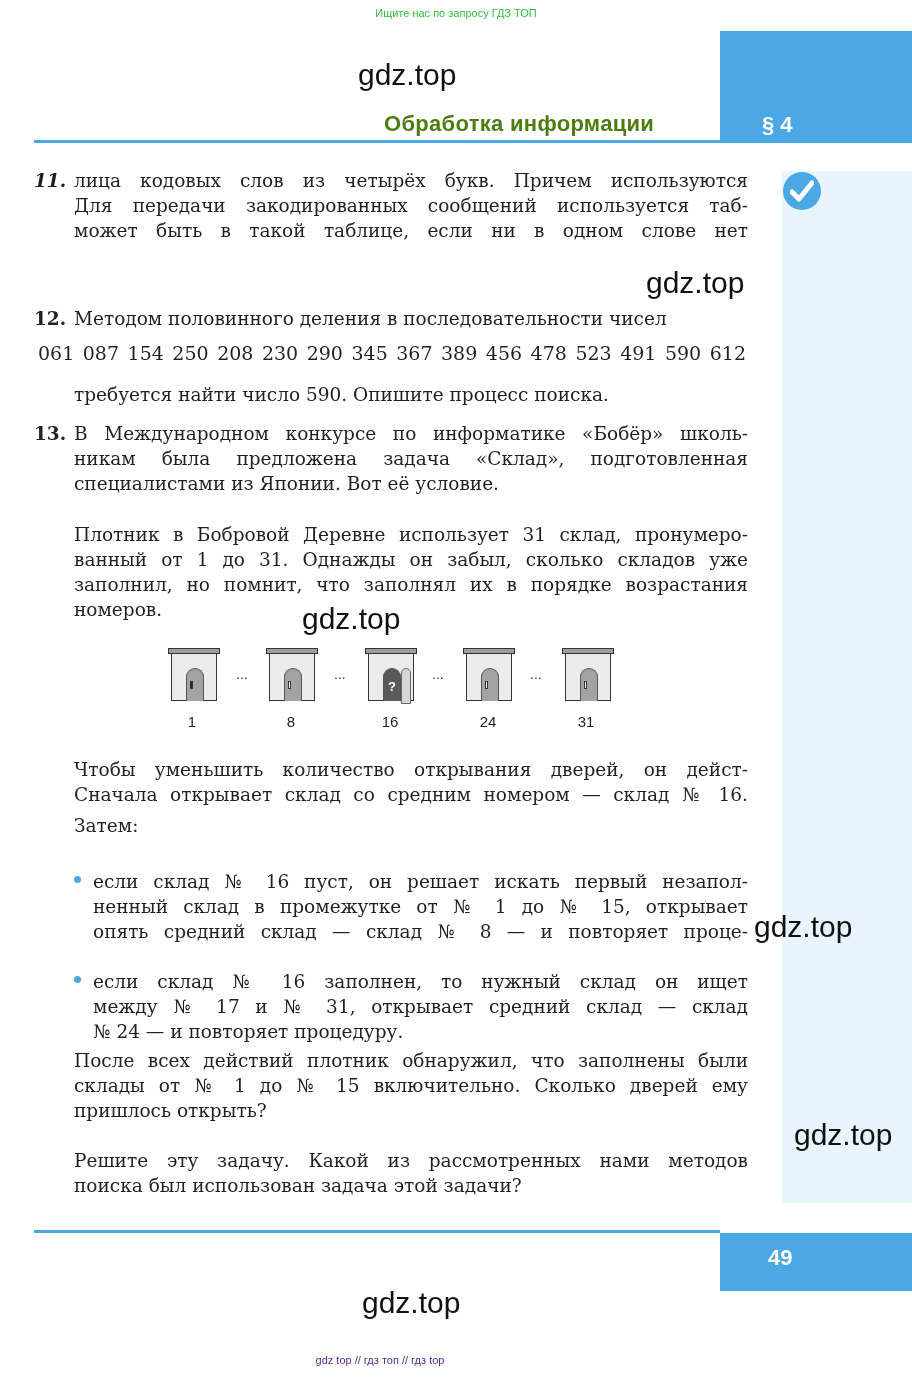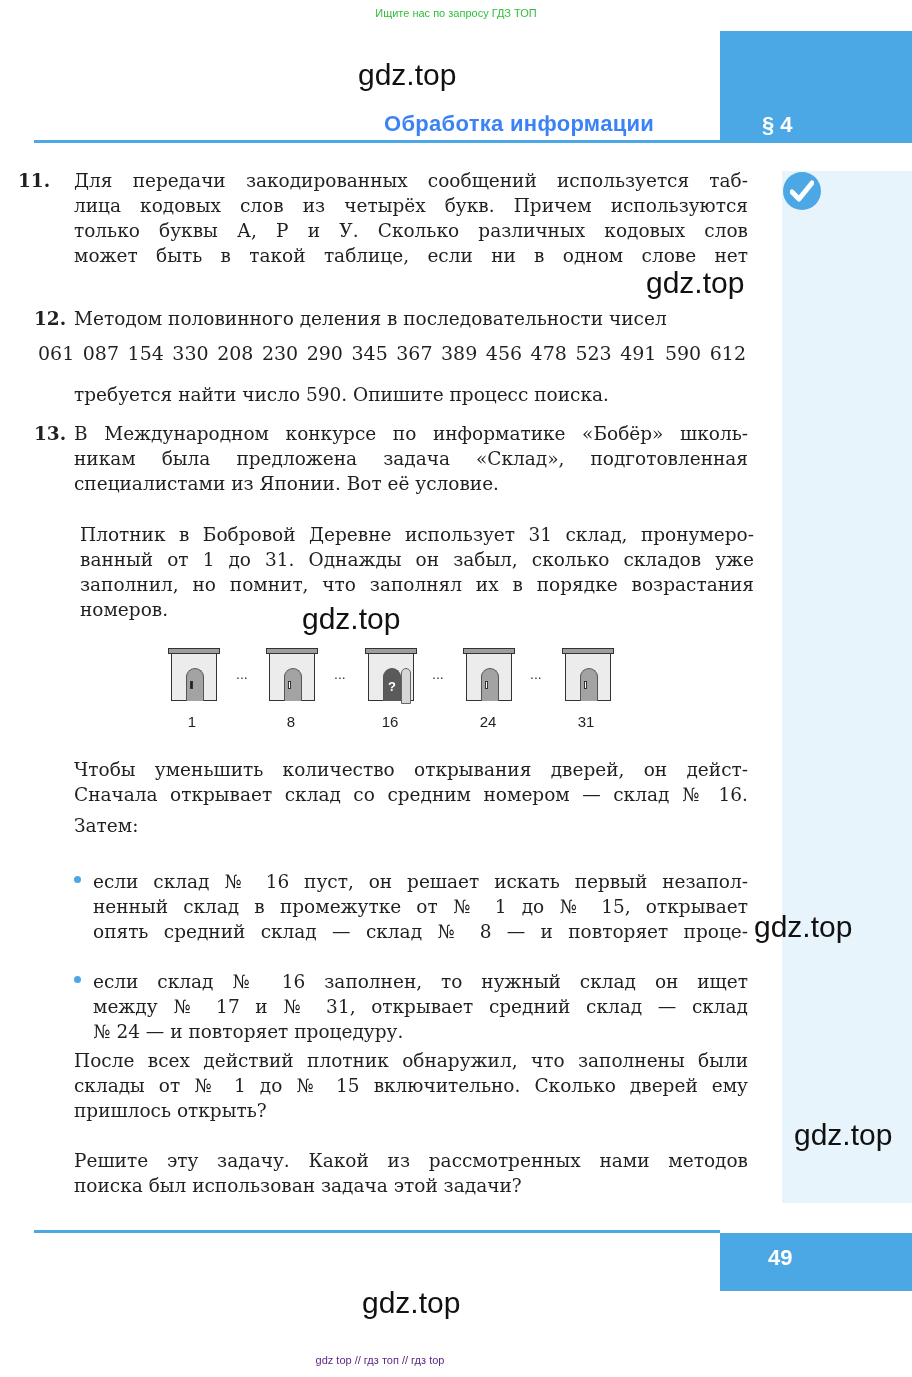--- a/index.html
+++ b/index.html
@@ -7,21 +7,21 @@
   body { position: relative; font-family: "DejaVu Serif", serif; color: #231f20; }
 
   .top-banner { position: absolute; top: 7px; left: 0; width: 912px; text-align: center;
     font-family: "Liberation Sans", sans-serif; font-size: 11px; color: #2fbf3a; }
 
   .blue-tab-top { position: absolute; left: 720px; top: 31px; width: 192px; height: 112px; background: #4ba8e5; }
   .section-num { position: absolute; left: 762px; top: 112px; font-family: "Liberation Sans", sans-serif;
     font-weight: bold; font-size: 22px; color: #ffffff; }
   .header-line { position: absolute; left: 34px; top: 140px; width: 686px; height: 3px; background: #4ba8e5; }
   .header-title { position: absolute; left: 384px; top: 111px; font-family: "Liberation Sans", sans-serif;
-    font-weight: bold; font-size: 22px; color: #3b82f6; letter-spacing: 0.3px; }
+    font-weight: bold; font-size: 22px; color: #4d7c0f; letter-spacing: 0.3px; }
 
   .side-panel { position: absolute; left: 782px; top: 171px; width: 130px; height: 1032px; background: #e8f4fc; }
   .check-icon { position: absolute; left: 783px; top: 172px; width: 38px; height: 38px; border-radius: 50%; background: #4ba8e5; }
   .check-icon svg { position: absolute; left: 7px; top: 8px; }
 
   .wm { position: absolute; font-family: "Liberation Sans", sans-serif; color: #111; font-size: 30px; }
 
   .txt { position: absolute; font-size: 18.5px; line-height: 25px; text-align: justify; text-align-last: justify; }
   .txt.last { text-align-last: left; }
   .num { position: absolute; font-size: 18.5px; line-height: 25px; font-weight: bold; }
@@ -68,35 +68,34 @@
     </svg>
 </div>
 
 <div class="wm" style="left:358px; top:58px;">gdz.top</div>
 <div class="wm" style="left:646px; top:266px;">gdz.top</div>
 <div class="wm" style="left:302px; top:602px;">gdz.top</div>
 <div class="wm" style="left:754px; top:910px;">gdz.top</div>
 <div class="wm" style="left:794px; top:1118px;">gdz.top</div>
 <div class="wm" style="left:362px; top:1286px;">gdz.top</div>
 
-<div class="num" style="left:18px; top:168px;">11.</div>
+<div class="num" style="left:34px; top:168px;font-style:italic;">11.</div>
 <div class="txt" style="left:74px; top:168px; width:674px;">
+  <span class="line" style="text-align:justify;text-align-last:justify;display:block">лица кодовых слов из четырёх букв. Причем используются</span>
   <span class="line" style="text-align:justify;text-align-last:justify;display:block">Для передачи закодированных сообщений используется таб-</span>
-  <span class="line" style="text-align:justify;text-align-last:justify;display:block">лица кодовых слов из четырёх букв. Причем используются</span>
-  <span class="line" style="text-align:justify;text-align-last:justify;display:block">только буквы А, Р и У. Сколько различных кодовых слов</span>
   <span class="line" style="text-align:justify;text-align-last:justify;display:block">может быть в такой таблице, если ни в одном слове нет</span>
 </div>
 
 <div class="num" style="left:34px; top:306px;">12.</div>
 <div class="txt last" style="left:74px; top:306px; width:660px;">Методом половинного деления в последовательности чисел</div>
 <div class="seq">
   <span>061</span>
   <span>087</span>
   <span>154</span>
-  <span>330</span>
+  <span>250</span>
   <span>208</span>
   <span>230</span>
   <span>290</span>
   <span>345</span>
   <span>367</span>
   <span>389</span>
   <span>456</span>
   <span>478</span>
   <span>523</span>
   <span>491</span>
@@ -105,21 +104,21 @@
 </div>
 <div class="txt last" style="left:74px; top:382px; width:660px;">требуется найти число 590. Опишите процесс поиска.</div>
 
 <div class="num" style="left:34px; top:421px;">13.</div>
 <div class="txt" style="left:74px; top:421px; width:674px;">
   <span style="display:block;text-align:justify;text-align-last:justify">В Международном конкурсе по информатике «Бобёр» школь-</span>
   <span style="display:block;text-align:justify;text-align-last:justify">никам была предложена задача «Склад», подготовленная</span>
   <span style="display:block;text-align-last:left">специалистами из Японии. Вот её условие.</span>
 </div>
 
-<div class="txt" style="left:80px; top:522px; width:674px;">
+<div class="txt" style="left:74px; top:522px; width:674px;">
   <span style="display:block;text-align:justify;text-align-last:justify">Плотник в Бобровой Деревне использует 31 склад, пронумеро-</span>
   <span style="display:block;text-align:justify;text-align-last:justify">ванный от 1 до 31. Однажды он забыл, сколько складов уже</span>
   <span style="display:block;text-align:justify;text-align-last:justify">заполнил, но помнит, что заполнял их в порядке возрастания</span>
   <span style="display:block;text-align-last:left">номеров.</span>
 </div>
 
 <div class="figure">
   <div class="house" style="left:0; top:0;">
     <div class="roof"></div>
       <div class="body">

